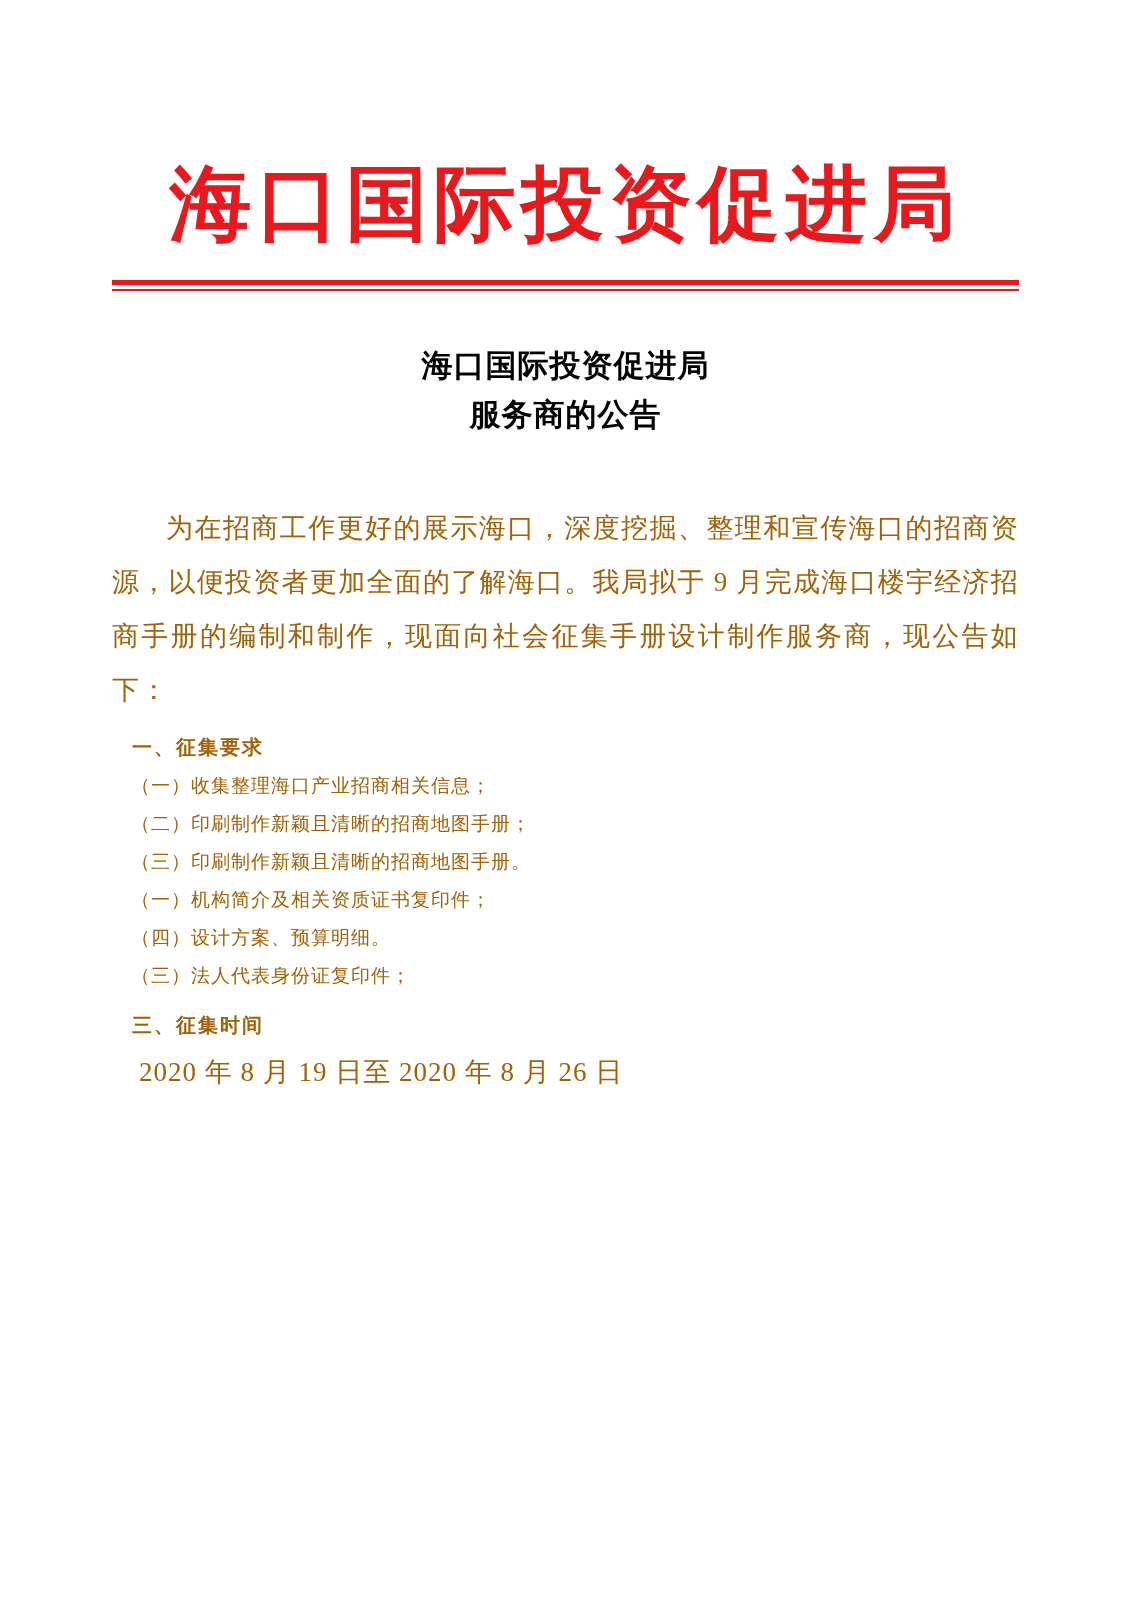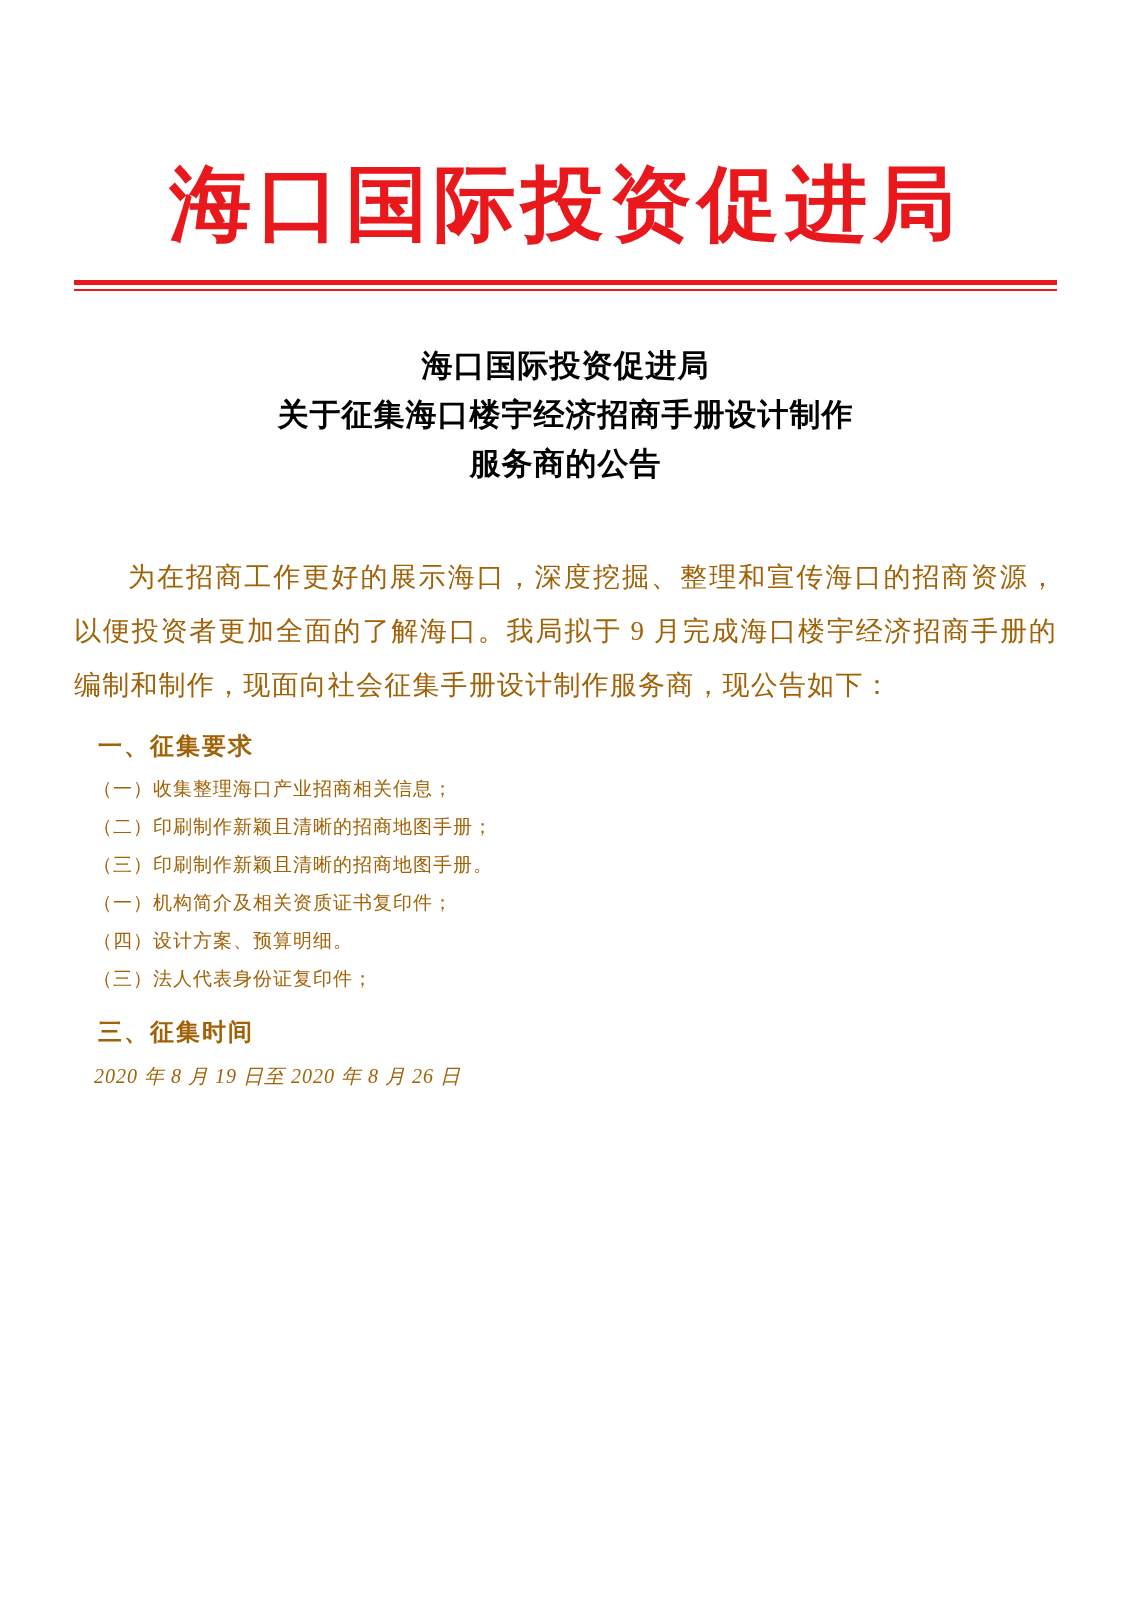--- a/index.html
+++ b/index.html
@@ -12,21 +12,21 @@
     height: 1600px;
     font-family: "Liberation Serif", "DejaVu Serif", serif;
     color: #000000;
     overflow: hidden;
   }
   .page {
     position: relative;
     width: 1131px;
     height: 1600px;
     box-sizing: border-box;
-    padding: 0 74px;
+    padding: 0 112px;
   }
 
   
   .masthead {
     padding-top: 160px;
     text-align: center;
   }
   .masthead-title {
     color: #e8181c;
     font-family: "DejaVu Serif", "Liberation Serif", serif;
@@ -79,59 +79,57 @@
     text-align: justify;
     color: #a16207;
   }
   .para {
     text-indent: 2em;
     margin: 0 0 6px 0;
   }
   .section-head {
     font-family: "DejaVu Serif", "Liberation Serif", serif;
     font-weight: bold;
-    font-size: 24px;
+    font-size: 20px;
     line-height: 2.0;
     margin: 10px 0 0 0;
     text-indent: 1em;
     letter-spacing: 2px;
   }
   .sub-item {
     font-size: 19px;
     line-height: 2.0;
     margin: 0;
     text-indent: 1em;
     letter-spacing: 1px;
   }
   .date-line {
-    font-size: 20px;
+    font-size: 27px;
     line-height: 2.0;
     margin: 0;
     text-indent: 1em;
     letter-spacing: 1px;
-    font-style: italic;
   }
 </style>
 </head>
 <body>
 
 <div class="page">
 
   <div class="masthead">
     <div class="masthead-title">海口国际投资促进局</div>
     <div class="masthead-rule-wrap">
       <div class="rule-thick"></div>
       <div class="rule-gap"></div>
       <div class="rule-thin"></div>
     </div>
   </div>
 
   <div class="doc-title">
     <span class="line">海口国际投资促进局</span>
-    <span class="line">关于征集海口楼宇经济招商手册设计制作</span>
     <span class="line">服务商的公告</span>
   </div>
 
   <div class="body-copy">
 
     <p class="para">为在招商工作更好的展示海口，深度挖掘、整理和宣传海口的招商资源，以便投资者更加全面的了解海口。我局拟于 9 月完成海口楼宇经济招商手册的编制和制作，现面向社会征集手册设计制作服务商，现公告如下：</p>
 
     <p class="section-head">一、征集要求</p>
     <p class="sub-item">（一）收集整理海口产业招商相关信息；</p>
     <p class="sub-item">（二）印刷制作新颖且清晰的招商地图手册；</p>

